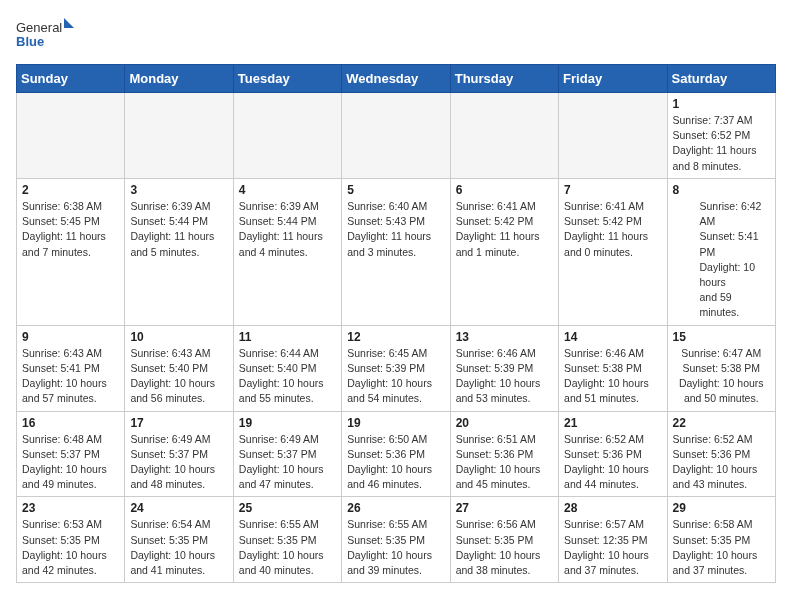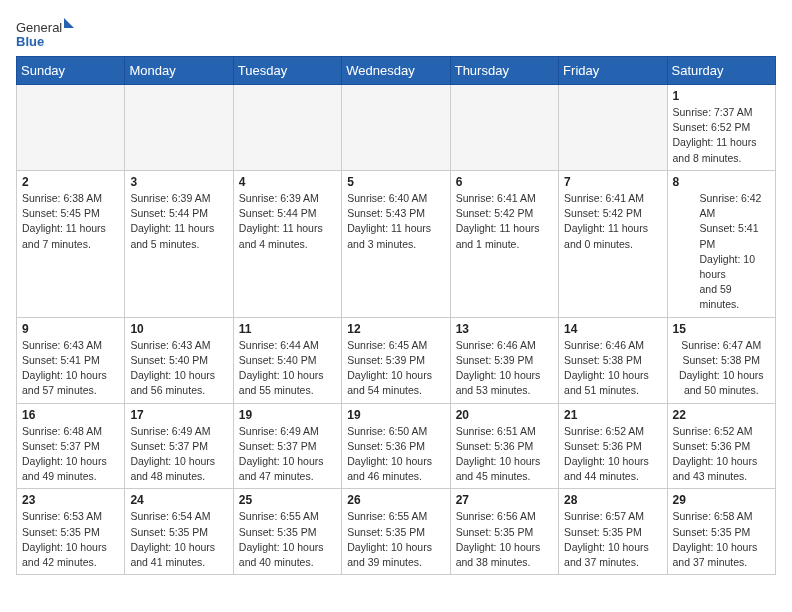--- a/index.html
+++ b/index.html
@@ -7,21 +7,21 @@
       font-family: Arial, sans-serif;
       background: #fff;
       width: 792px;
       min-height: 612px;
       padding: 16px;
     }
     .header {
       display: flex;
       align-items: flex-start;
       justify-content: space-between;
-      margin-bottom: 2px;
+      margin-bottom: 10px;
     }
     .logo {
       display: flex;
       align-items: center;
       gap: 4px;
     }
     .title-block {
       text-align: right;
     }
     .month-title {
@@ -37,21 +37,21 @@
     }
     .calendar {
       width: 100%;
       border-collapse: collapse;
       border: 1px solid #ccc;
     }
     .calendar th {
       background-color: #2563b0;
       color: #fff;
       font-size: 13px;
-      font-weight: normal;
+      font-weight: bold;
       padding: 6px 4px;
       text-align: left;
       border: 1px solid #1a4f99;
     }
     .calendar td {
       vertical-align: top;
       border: 1px solid #ccc;
       padding: 4px 5px;
       font-size: 10.5px;
       color: #333;
@@ -306,21 +306,21 @@
         <td>
           <div class="day-number">27</div>
           <div class="day-info" style="white-space: pre-line;">Sunrise: 6:56 AM
 Sunset: 5:35 PM
 Daylight: 10 hours
 and 38 minutes.</div>
         </td>
         <td>
           <div class="day-number">28</div>
           <div class="day-info" style="white-space: pre-line;">Sunrise: 6:57 AM
-Sunset: 5:35 PM
+Sunset: 12:35 PM
 Daylight: 10 hours
 and 37 minutes.</div>
         </td>
         <td>
           <div class="day-number">29</div>
           <div class="day-info" style="white-space: pre-line;">Sunrise: 6:58 AM
 Sunset: 5:35 PM
 Daylight: 10 hours
 and 37 minutes.</div>
         </td>

